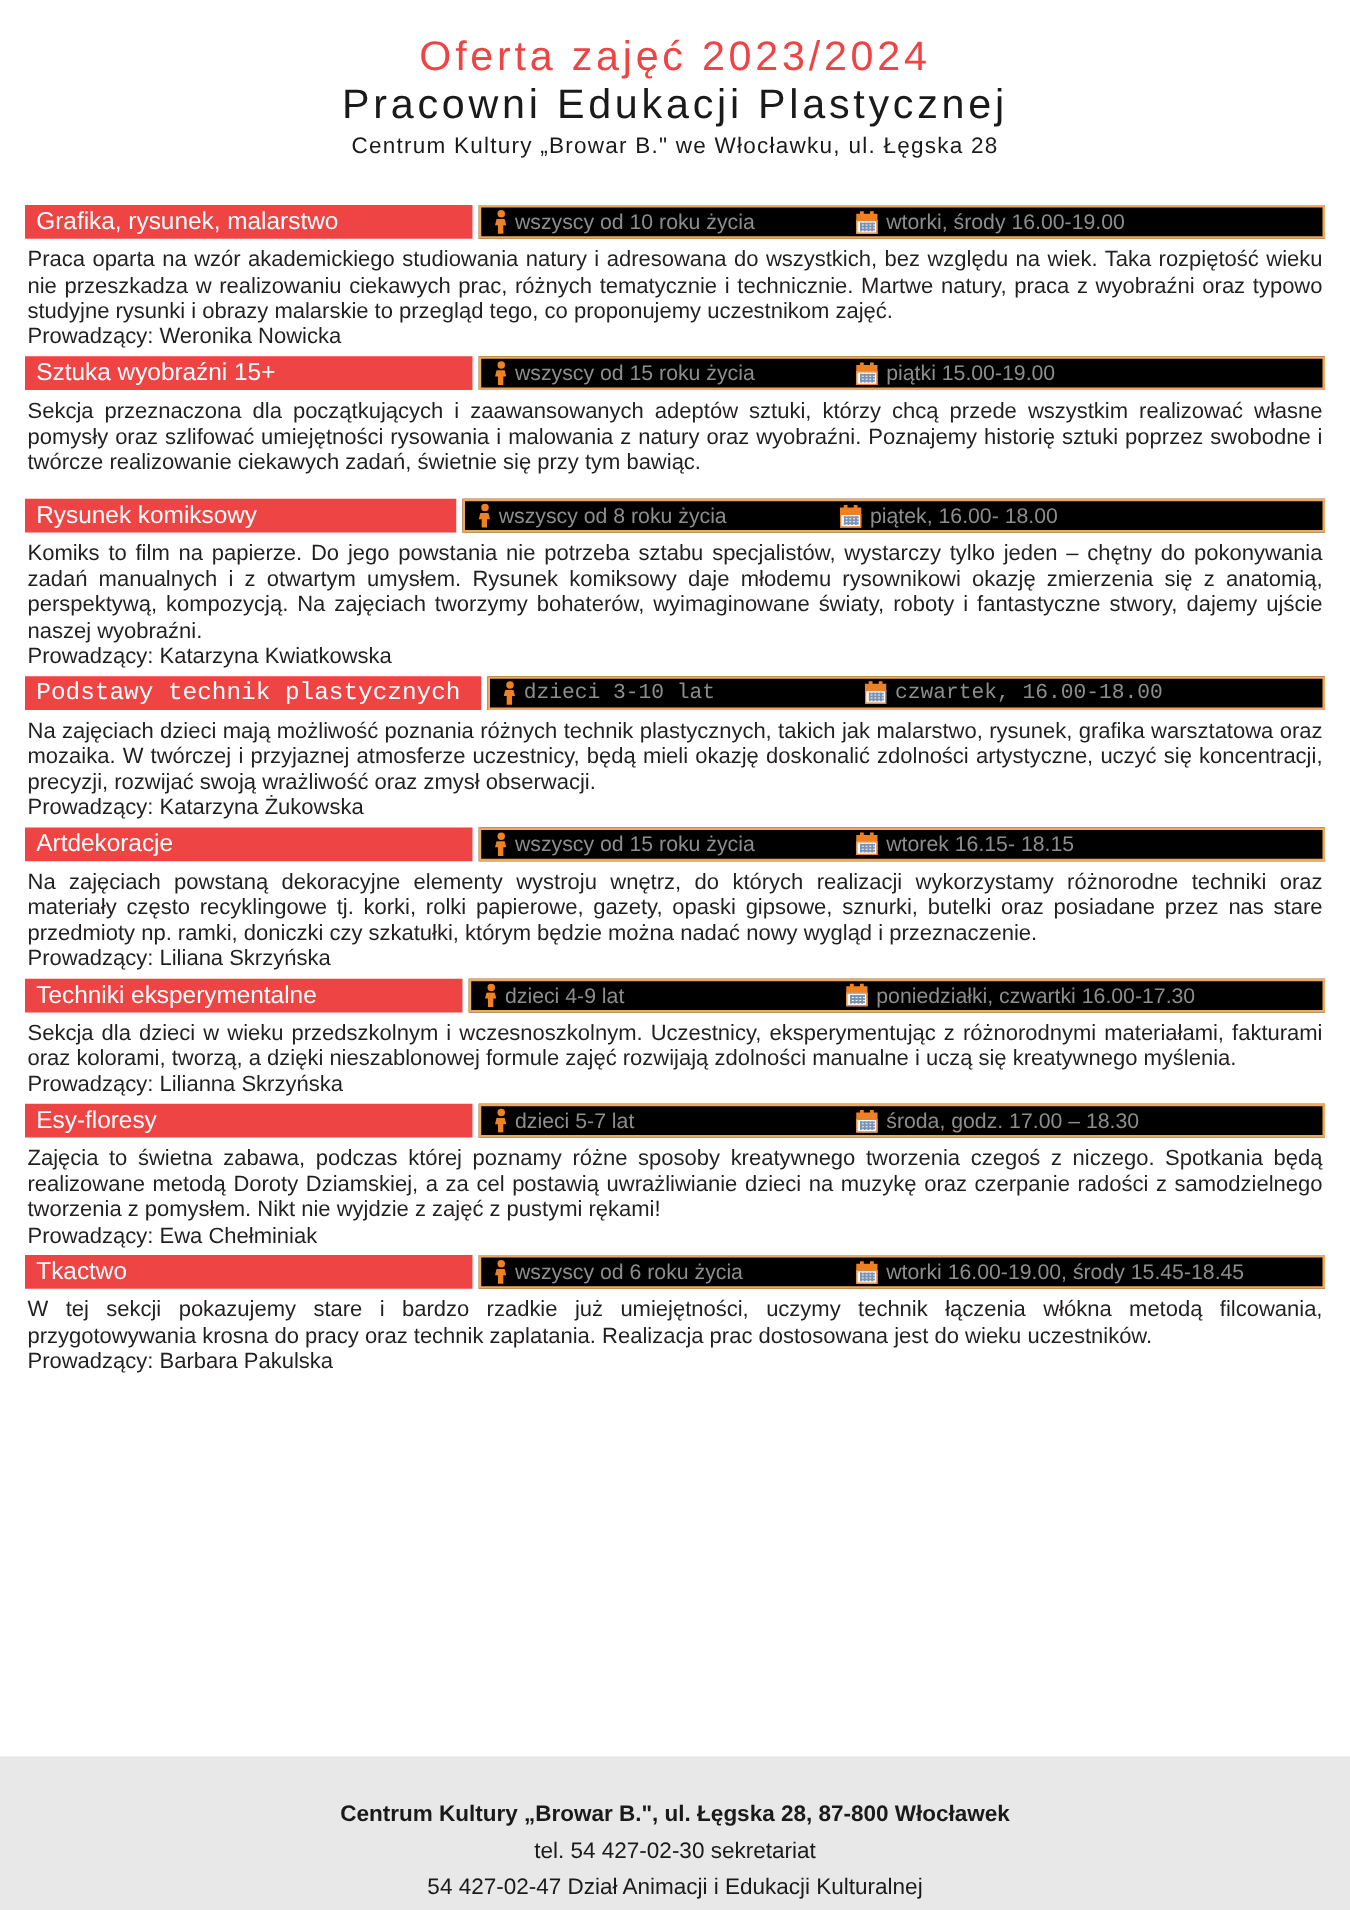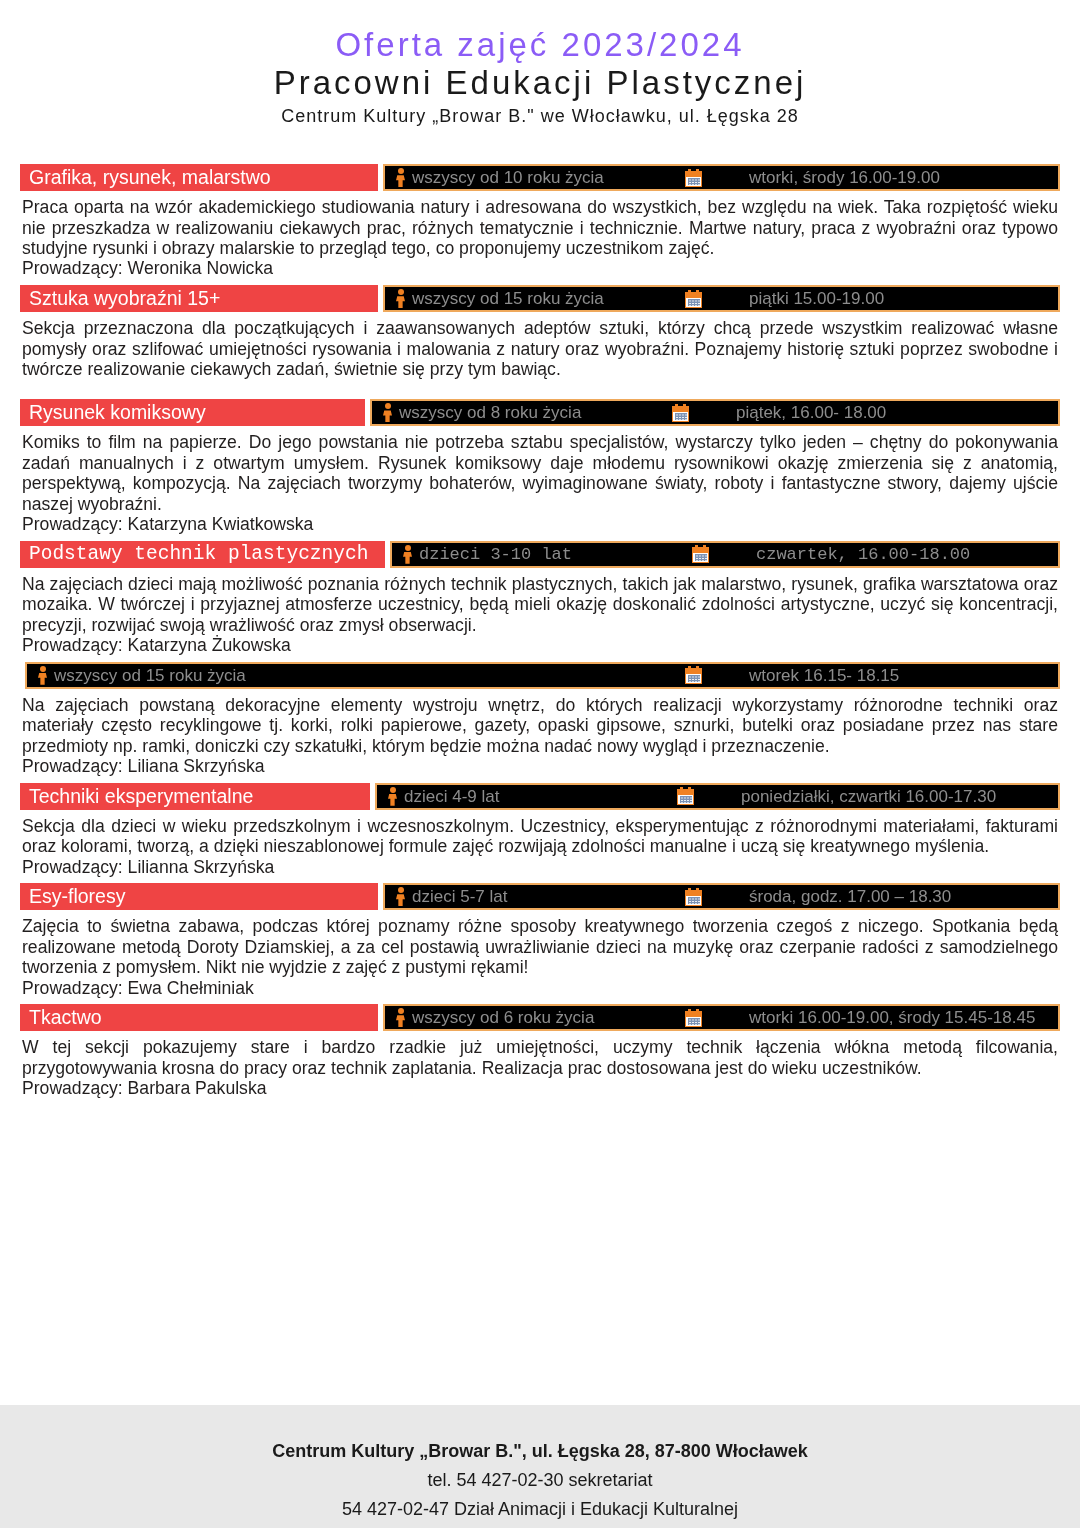--- a/index.html
+++ b/index.html
@@ -27,21 +27,21 @@
 
   
   .title-block {
     padding-top: 26px;
     text-align: center;
   }
   .title-line1 {
     font-size: 33px;
     letter-spacing: 3.0px;
     line-height: 1.14;
-    color: #8b5cf6;
+    color: #ef4444;
     white-space: nowrap;
   }
   .title-line2 {
     font-size: 33px;
     letter-spacing: 3.0px;
     line-height: 1.14;
     color: #1a1a1a;
     white-space: nowrap;
   }
   .title-line3 {
@@ -94,21 +94,21 @@
     height: 27px;
   }
 
   .info-cell {
     display: flex;
     align-items: center;
     height: 100%;
     white-space: nowrap;
   }
   .info-cell.age { padding-left: 10px; }
-  .info-cell.when { padding-left: 0; gap: 40px; }
+  .info-cell.when { padding-left: 0; }
 
   .info-text {
     font-size: 17px;
     color: #8d8d8d;
     line-height: 1;
     padding-left: 7px;
   }
 
   
   .icon-person {
@@ -322,20 +322,21 @@
               </span>
               <span class="info-text">czwartek, 16.00-18.00</span>
             </div>
           </div>
         </div>
         <p class="sec-body">Na zajęciach dzieci mają możliwość poznania różnych technik plastycznych, takich jak malarstwo, rysunek, grafika warsztatowa oraz mozaika. W twórczej i przyjaznej atmosferze uczestnicy, będą mieli okazję doskonalić zdolności artystyczne, uczyć się koncentracji, precyzji, rozwijać swoją wrażliwość oraz zmysł obserwacji.</p>
         <p class="sec-teacher">Prowadzący: Katarzyna Żukowska</p>
       </div>
       <div class="section">
         <div class="sec-head" style="position: relative;">
+          <div class="sec-title" style="min-width:358px">Artdekoracje</div>
           <div class="sec-info">
             <div class="info-cell age">
               <span class="icon-person">
                 <span class="head"></span>
                 <span class="body"></span>
               </span>
               <span class="info-text">wszyscy od 15 roku życia</span>
             </div>
             <div class="info-cell when" style="margin-left: 0px; position: absolute; left: 665px; top: 0px; height: 27px;">
               <span class="icon-calendar">

